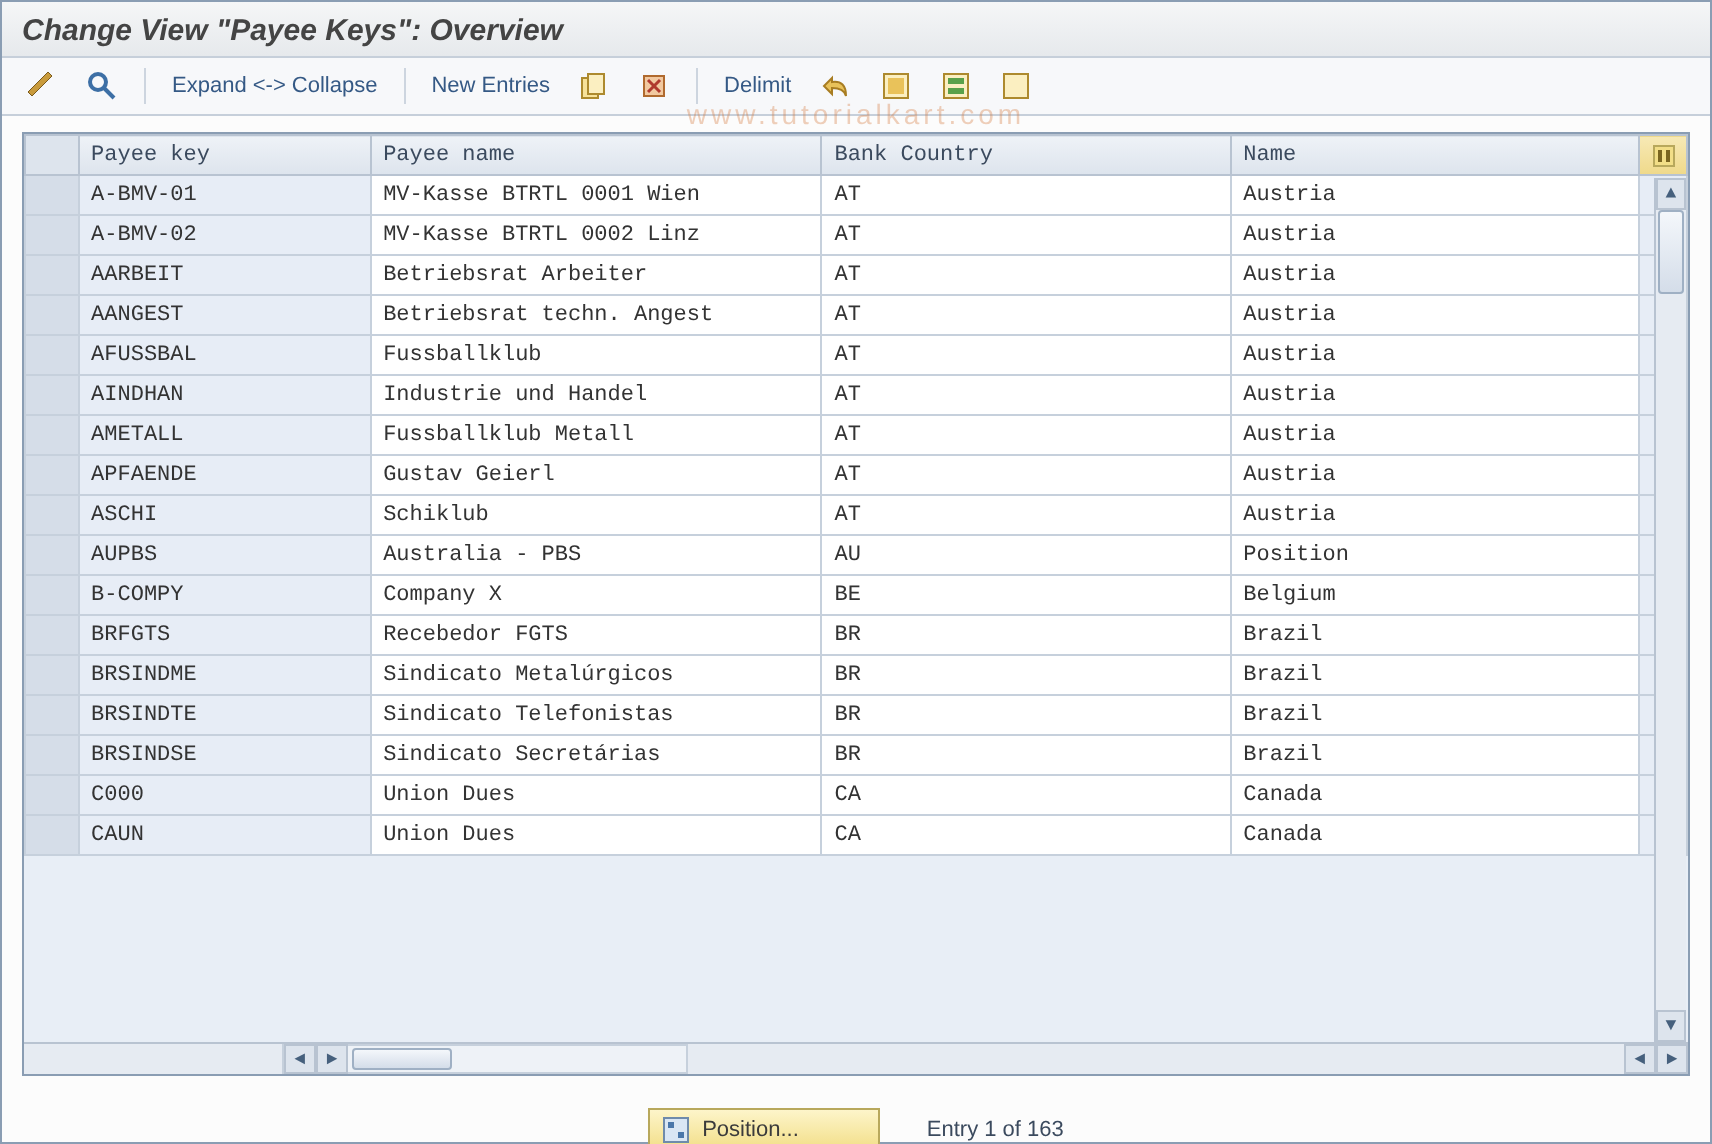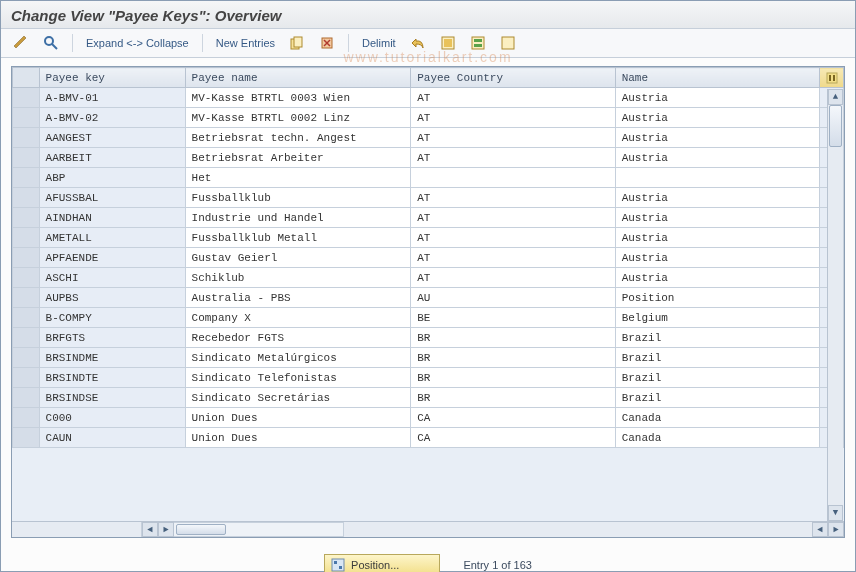--- a/index.html
+++ b/index.html
@@ -238,70 +238,62 @@
             <col class="c-name">
             <col class="c-bc">
             <col class="c-cn">
             <col class="c-sb">
         </colgroup>
         <thead>
           <tr>
             <th class="sel"></th>
             <th>Payee key</th>
             <th>Payee name</th>
-            <th>Payee Country</th>
+            <th>Bank Country</th>
             <th>Name</th>
             <th class="th-icon">
               <svg width="12" height="12">
                   <rect x="1" y="1" width="10" height="10" fill="#f2de87" stroke="#b8a85c"></rect>
                   <rect x="3" y="3" width="2" height="6" fill="#7a6520"></rect>
                   <rect x="7" y="3" width="2" height="6" fill="#7a6520"></rect>
                 </svg>
             </th>
           </tr>
         </thead>
         <tbody id="tbody">
             <tr>
               <td class="sel"></td>
               <td>A-BMV-01</td>
-              <td class="cell-input">MV-Kasse  BTRTL 0003 Wien</td>
+              <td class="cell-input">MV-Kasse  BTRTL 0001 Wien</td>
               <td class="cell-input">AT</td>
               <td class="cell-input">Austria</td>
               <td style="background:#e7edf6;border-left:none;"></td>
             </tr>
             <tr>
               <td class="sel"></td>
               <td>A-BMV-02</td>
               <td class="cell-input">MV-Kasse  BTRTL 0002 Linz</td>
               <td class="cell-input">AT</td>
               <td class="cell-input">Austria</td>
               <td style="background:#e7edf6;border-left:none;"></td>
             </tr>
             <tr>
               <td class="sel"></td>
+              <td>AARBEIT</td>
+              <td class="cell-input">Betriebsrat Arbeiter</td>
+              <td class="cell-input">AT</td>
+              <td class="cell-input">Austria</td>
+              <td style="background:#e7edf6;border-left:none;"></td>
+            </tr>
+            <tr>
+              <td class="sel"></td>
               <td>AANGEST</td>
               <td class="cell-input">Betriebsrat techn. Angest</td>
               <td class="cell-input">AT</td>
               <td class="cell-input">Austria</td>
-              <td style="background:#e7edf6;border-left:none;"></td>
-            </tr>
-            <tr>
-              <td class="sel"></td>
-              <td>AARBEIT</td>
-              <td class="cell-input">Betriebsrat Arbeiter</td>
-              <td class="cell-input">AT</td>
-              <td class="cell-input">Austria</td>
-              <td style="background:#e7edf6;border-left:none;"></td>
-            </tr>
-            <tr>
-              <td class="sel"></td>
-              <td>ABP</td>
-              <td class="cell-input">Het</td>
-              <td class="cell-input"></td>
-              <td class="cell-input"></td>
               <td style="background:#e7edf6;border-left:none;"></td>
             </tr>
             <tr>
               <td class="sel"></td>
               <td>AFUSSBAL</td>
               <td class="cell-input">Fussballklub</td>
               <td class="cell-input">AT</td>
               <td class="cell-input">Austria</td>
               <td style="background:#e7edf6;border-left:none;"></td>
             </tr>

